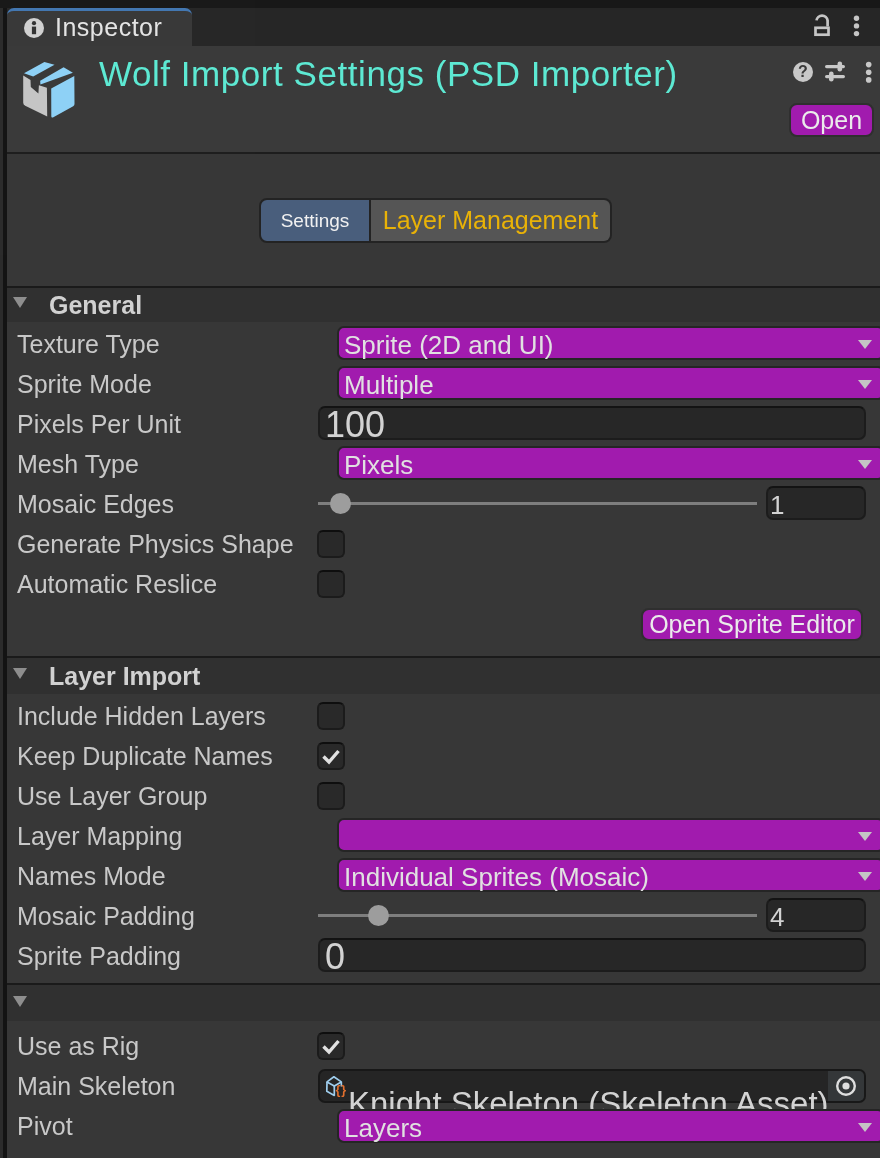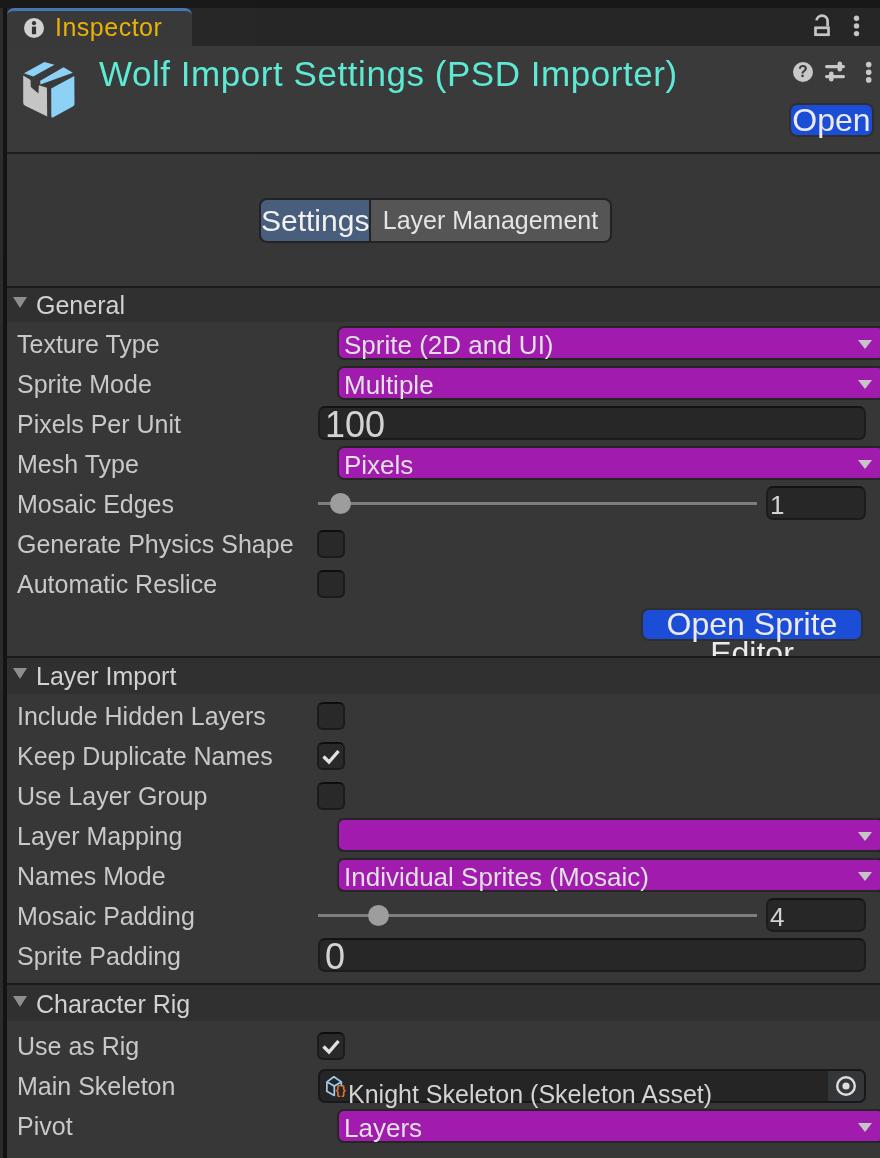--- a/index.html
+++ b/index.html
@@ -7,41 +7,41 @@
 .abs{position:absolute}
 .lbl{position:absolute;left:17px;font-size:25px;color:#c9c9c9;line-height:44px;white-space:nowrap}
 .dd{position:absolute;left:337px;width:548px;height:34px;background:#a21caf;border:2px solid #262626;border-radius:7px;box-sizing:border-box}
 .dd .t{position:absolute;left:5px;top:2px;line-height:30px;font-size:26px;color:#e2e2e2;white-space:nowrap}
 .dd .ar{position:absolute;right:11px;top:12px;width:0;height:0;border-left:7.5px solid transparent;border-right:7.5px solid transparent;border-top:9.5px solid #c6c6c6}
 .tf{position:absolute;left:318px;width:548px;height:34px;background:#282828;border:2px solid #1d1d1d;border-top-color:#141414;border-radius:7px;box-sizing:border-box}
 .tf .t{position:absolute;left:5px;top:2px;line-height:30px;font-size:36px;color:#d4d4d4;white-space:nowrap}
 .cb{position:absolute;left:317px;width:28px;height:28px;background:#2a2a2a;border:2px solid #1c1c1c;border-top-color:#0f0f0f;border-radius:6px;box-sizing:border-box}
 .sechead{position:absolute;left:0;width:880px;height:34px;background:#313131;border-top:2px solid #1b1b1b;box-sizing:content-box}
 .sechead .tri{position:absolute;left:13px;top:9px;width:0;height:0;border-left:7px solid transparent;border-right:7px solid transparent;border-top:11px solid #8f8f8f}
-.sechead .tt{position:absolute;left:36px;top:0;line-height:34px;font-size:25px;font-weight:normal;color:#d2d2d2}
-.btn{position:absolute;background:#1d4ed8;border:2px solid #303030;border-radius:8px;box-sizing:border-box;text-align:center;color:#ececec;font-size:32px;opacity:0.999}
+.sechead .tt{position:absolute;left:49px;top:0;line-height:34px;font-size:25px;font-weight:bold;color:#d2d2d2}
+.btn{position:absolute;background:#a21caf;border:2px solid #303030;border-radius:8px;box-sizing:border-box;text-align:center;color:#ececec;font-size:25px;opacity:0.999}
 .track{position:absolute;height:3px;background:#7f7f7f}
 .knob{position:absolute;width:21px;height:21px;border-radius:50%;background:#9e9e9e}
 .vbox{position:absolute;left:766px;width:100px;height:34px;background:#282828;border:2px solid #1d1d1d;border-top-color:#141414;border-radius:7px;box-sizing:border-box}
 .vbox .t{position:absolute;left:2px;top:2px;line-height:30px;font-size:26px;color:#d4d4d4}
 </style>
 </head>
 <body>
 
 <div class="abs" style="left:0;top:0;width:880px;height:8px;background:#191919"></div>
 
 <div class="abs" style="left:0;top:8px;width:880px;height:38px;background:#272727"></div>
 <div class="abs" style="left:7px;top:8px;width:185px;height:38px;background:#3a3a3a;border-top:3px solid #4478b2;border-radius:7px 7px 0 0;box-sizing:border-box"></div>
 
 <svg class="abs" style="left:24px;top:18px" width="20" height="20" viewBox="0 0 20 20">
     <circle cx="10" cy="10" r="10" fill="#d2d2d2"></circle>
     <circle cx="10" cy="5.2" r="2.1" fill="#333"></circle>
     <rect x="7.9" y="8.6" width="4.2" height="7.6" fill="#333"></rect>
   </svg>
-<div class="abs" style="left:55px;top:8px;line-height:38px;font-size:25px;letter-spacing:0.5px;color:#eab308;opacity:0.999">Inspector</div>
+<div class="abs" style="left:55px;top:8px;line-height:38px;font-size:25px;letter-spacing:0.5px;color:#e5e5e5;opacity:0.999">Inspector</div>
 
 <svg class="abs" style="left:806px;top:8px" width="32" height="32" viewBox="0 0 32 32">
     <rect x="9.5" y="19.8" width="13" height="6.9" fill="none" stroke="#c6c6c6" stroke-width="2.7"></rect>
     <path d="M 10.5 12.4 A 5.6 5.6 0 0 1 21.6 12.5 L 21.6 18.5" fill="none" stroke="#c6c6c6" stroke-width="2.7"></path>
   </svg>
 
 <svg class="abs" style="left:851px;top:13px" width="12" height="26" viewBox="0 0 12 26">
     <circle cx="5.5" cy="5.2" r="2.7" fill="#c6c6c6"></circle>
     <circle cx="5.5" cy="12.9" r="2.7" fill="#c6c6c6"></circle>
     <circle cx="5.5" cy="20.6" r="2.7" fill="#c6c6c6"></circle>
@@ -72,22 +72,22 @@
 <svg class="abs" style="left:863px;top:60px" width="12" height="25" viewBox="0 0 12 25">
     <circle cx="5.7" cy="4.6" r="2.8" fill="#c9c9c9"></circle>
     <circle cx="5.7" cy="12.3" r="2.8" fill="#c9c9c9"></circle>
     <circle cx="5.7" cy="19.9" r="2.8" fill="#c9c9c9"></circle>
   </svg>
 
 <div class="btn" style="left:789px;top:103px;width:85px;height:34px;line-height:30px">Open</div>
 
 <div class="abs" style="left:0;top:152px;width:880px;height:2px;background:#1e1e1e"></div>
 
-<div class="abs" style="left:259px;top:198px;width:112px;height:45px;background:#4a5f7d;border:2px solid #242424;border-radius:8px 0 0 8px;box-sizing:border-box;text-align:center;line-height:41px;font-size:30px;color:#f2f2f2;opacity:0.999">Settings</div>
-<div class="abs" style="left:371px;top:198px;width:241px;height:45px;background:#565656;border:2px solid #242424;border-left:none;border-radius:0 8px 8px 0;box-sizing:border-box;text-align:center;line-height:41px;font-size:25px;color:#e5e5e5;opacity:0.999">Layer Management</div>
+<div class="abs" style="left:259px;top:198px;width:112px;height:45px;background:#4a5f7d;border:2px solid #242424;border-radius:8px 0 0 8px;box-sizing:border-box;text-align:center;line-height:41px;font-size:19px;color:#f2f2f2;opacity:0.999">Settings</div>
+<div class="abs" style="left:371px;top:198px;width:241px;height:45px;background:#565656;border:2px solid #242424;border-left:none;border-radius:0 8px 8px 0;box-sizing:border-box;text-align:center;line-height:41px;font-size:25px;color:#eab308;opacity:0.999">Layer Management</div>
 
 <div class="sechead" style="top:286px">
     <div class="tri"></div>
     <div class="tt">General</div>
   </div>
 <div class="lbl" style="top:322px">Texture Type</div>
 <div class="dd" style="top:326px">
     <div class="t">Sprite (2D and UI)</div>
     <div class="ar"></div>
   </div>
@@ -146,41 +146,40 @@
 <div class="vbox" style="top:898px">
     <div class="t">4</div>
   </div>
 <div class="lbl" style="top:934px">Sprite Padding</div>
 <div class="tf" style="top:938px">
     <div class="t">0</div>
   </div>
 
 <div class="sechead" style="top:983px;height:36px">
     <div class="tri" style="top:11px"></div>
-    <div class="tt" style="top:2px">Character Rig</div>
   </div>
 <div class="lbl" style="top:1024px">Use as Rig</div>
 <div class="cb" style="top:1032px">
     <svg width="24" height="24" viewBox="0 0 24 24" style="position:absolute;left:0;top:0">
       <path d="M 4.5 12.5 L 10 18 L 19.5 7" fill="none" stroke="#e2e2e2" stroke-width="3.4"></path>
     </svg>
   </div>
 <div class="lbl" style="top:1064px">Main Skeleton</div>
 <div class="tf" style="top:1069px;background:#262626;border-color:#191919">
   <div style="position:absolute;right:0;top:0;width:36px;height:30px;background:#35383a;border-radius:0 5px 5px 0"></div>
   <svg width="28" height="28" viewBox="0 0 28 28" style="position:absolute;left:4px;top:4px">
     <g fill="none" stroke="#a0cfef" stroke-width="1.7" stroke-linejoin="round">
       <polygon points="9.9,1.8 17.3,6.9 10.3,11.0 3.0,6.9"></polygon>
       <path d="M3.0,6.9 L2.8,16.3 L10.3,20.4 L10.3,11.0"></path>
       <path d="M17.3,6.9 L17.4,11.5"></path>
     </g>
     <text x="11.4" y="19" font-family="Liberation Sans" font-weight="bold" font-size="12.5" fill="#e2702f">{</text>
     <text x="17.3" y="19" font-family="Liberation Sans" font-weight="bold" font-size="12.5" fill="#e2702f">}</text>
   </svg>
-  <div class="t" style="left:28px;top:8px;font-size:25px;opacity:0.999">Knight Skeleton (Skeleton Asset)</div>
+  <div class="t" style="left:28px;top:18px;font-size:33px;opacity:0.999">Knight Skeleton (Skeleton Asset)</div>
   <svg width="24" height="24" viewBox="0 0 24 24" style="position:absolute;right:6px;top:3px">
       <circle cx="12" cy="12" r="8.8" fill="none" stroke="#dfdfdf" stroke-width="2.4"></circle>
       <circle cx="12" cy="12" r="3.6" fill="#dfdfdf"></circle>
     </svg>
 </div>
 <div class="lbl" style="top:1104px">Pivot</div>
 <div class="dd" style="top:1109px">
     <div class="t">Layers</div>
     <div class="ar"></div>
   </div>

